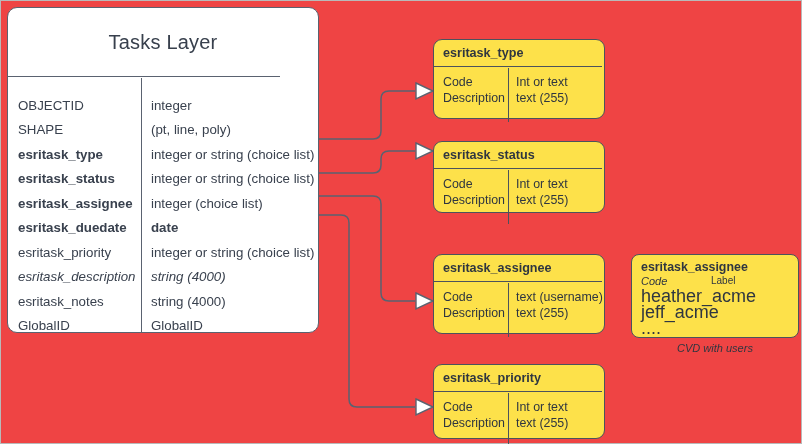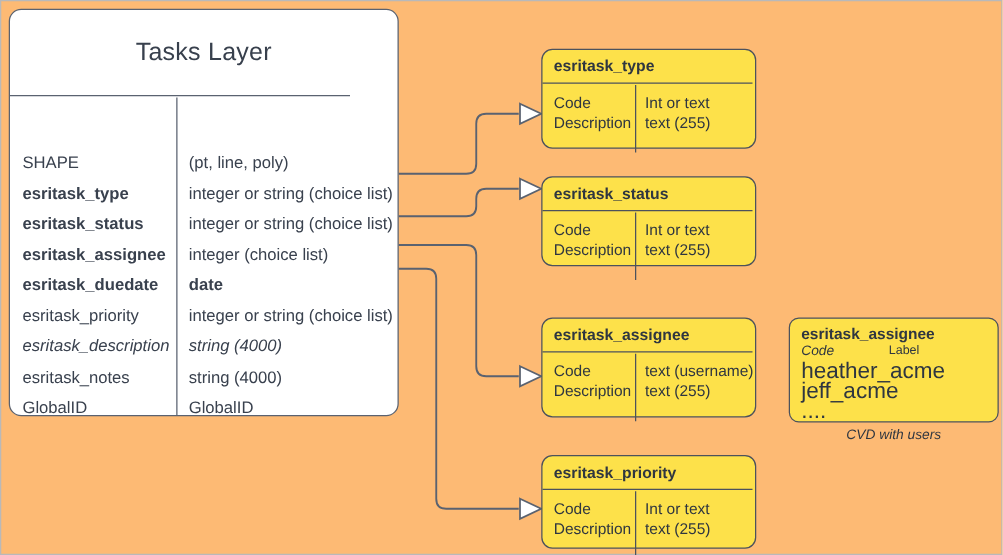--- a/index.html
+++ b/index.html
@@ -7,21 +7,21 @@
     width:802px;height:444px;
     background:#ffffff;
     font-family:"Liberation Sans", sans-serif;
     overflow:hidden;
   }
   #page{
     position:relative;
     width:802px;height:444px;
     box-sizing:border-box;
     border:1px solid #b9b9b9;
-    background:#fdba74;
+    background:#ef4444;
   }
 
   
   .entity{
     position:absolute;
     box-sizing:border-box;
     background:#ffffff;
     border:1.6px solid #5a6270;
     border-radius:10px;
   }
@@ -141,20 +141,24 @@
 </head>
 <body>
 
 <div id="page">
 
   <div class="entity" id="tasks-layer">
     <div class="entity-title">Tasks Layer</div>
     <div class="entity-title-rule"></div>
     <div class="entity-col-rule"></div>
     <div class="rows" id="entity-rows">
+        <div class="row" style="top: 15px;">
+          <span class="fname">OBJECTID</span>
+          <span class="ftype">integer</span>
+        </div>
         <div class="row" style="top: 39.5px; text-align: center;">
           <span class="fname">SHAPE</span>
           <span class="ftype">(pt, line, poly)</span>
         </div>
         <div class="row" style="top: 64px;">
           <span class="fname bold">esritask_type</span>
           <span class="ftype">integer or string (choice list)</span>
         </div>
         <div class="row" style="top: 88.5px;">
           <span class="fname bold">esritask_status</span>

